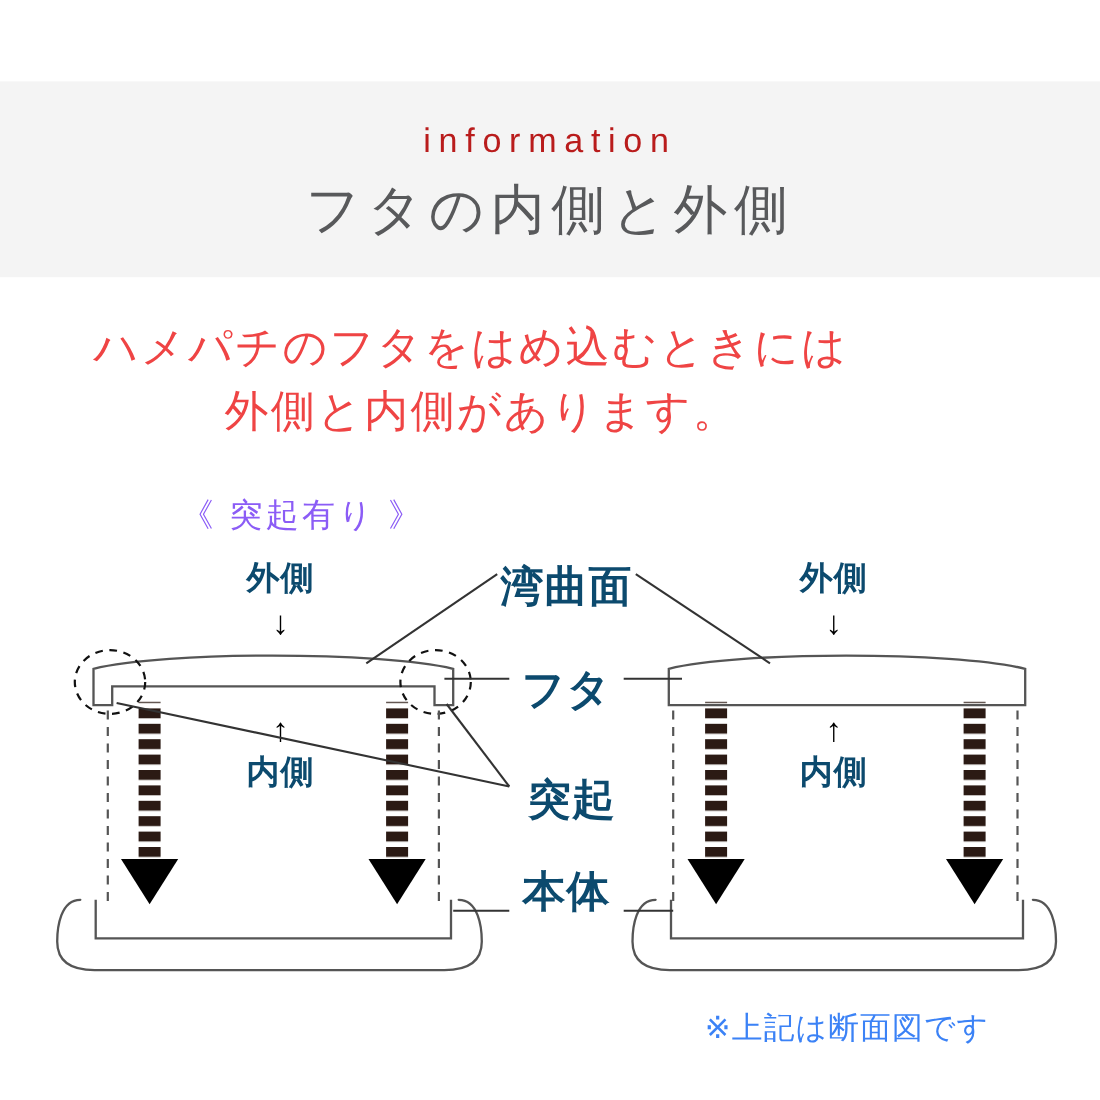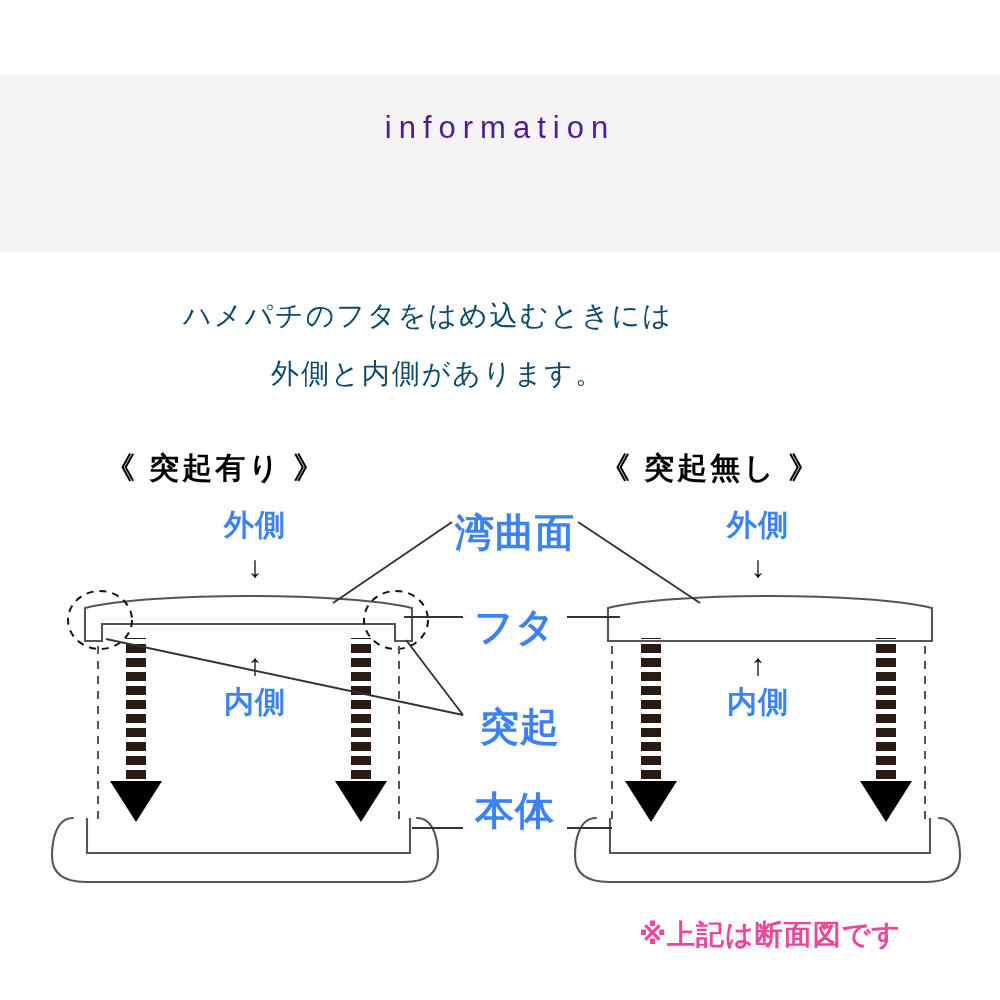--- a/index.html
+++ b/index.html
@@ -32,21 +32,21 @@
     background: #f4f4f4;
   }
   .header-eyebrow {
     position: absolute;
     left: 0;
     top: 110px;
     width: 1000px;
     text-align: center;
     font-size: 31px;
     letter-spacing: 7px;
-    color: #4c1d95;
+    color: #b91c1c;
     font-weight: 400;
     white-space: nowrap;
   }
   .header-title {
     position: absolute;
     left: 0;
     top: 158px;
     width: 1000px;
     text-align: center;
     font-size: 49px;
@@ -56,47 +56,48 @@
     white-space: nowrap;
   }
 
   
   .subtitle {
     position: absolute;
     left: 0;
     top: 287px;
     width: 856px;
     text-align: center;
-    font-size: 28px;
+    font-size: 40px;
     line-height: 58px;
     letter-spacing: 2px;
-    color: #0c4a6e;
+    color: #ef4444;
     white-space: nowrap;
   }
   .subtitle .line2 { display: block; padding-left: 20px; }
 
   
   .sec-heading {
     position: absolute;
     top: 448px;
     font-size: 30px;
     letter-spacing: 3px;
-    color: #000000;
-    font-weight: 700;
-    white-space: nowrap;
+    color: #8b5cf6;
+    font-weight: 400;
+    white-space: nowrap;
+    text-align: center;
   }
   .sec-heading.left  { left: 105px; width: 340px; }
   .sec-heading.right { left: 600px; width: 340px; }
 
   
   .dlabel {
     position: absolute;
     font-size: 30px;
     font-weight: 700;
-    color: #3b82f6;
+    color: #0c4a6e;
     letter-spacing: 1px;
     white-space: nowrap;
     text-align: center;
   }
   .dlabel.small { font-size: 39px; }
 
   .arrow-glyph {
     position: absolute;
     font-size: 30px;
     font-weight: 400;
@@ -107,22 +108,22 @@
   }
 
   
   .footnote {
     position: absolute;
     left: 600px;
     top: 916px;
     width: 340px;
     text-align: center;
     font-size: 28px;
-    font-weight: 700;
-    color: #ec4899;
+    font-weight: 400;
+    color: #3b82f6;
     letter-spacing: 1px;
     white-space: nowrap;
   }
 
   
   #artwork {
     position: absolute;
     left: 0;
     top: 0;
     width: 1000px;
@@ -130,28 +131,28 @@
     pointer-events: none;
   }
 </style>
 </head>
 <body>
 
 <div id="page">
 
   <div class="header-band"></div>
   <div class="header-eyebrow">information</div>
+  <div class="header-title">フタの内側と外側</div>
 
   <div class="subtitle">
     <span>ハメパチのフタをはめ込むときには</span>
     <span class="line2">外側と内側があります。</span>
   </div>
 
   <div class="sec-heading left">《 突起有り 》</div>
-  <div class="sec-heading right">《 突起無し 》</div>
 
   <div class="dlabel" style="left:165px; top:505px; width:180px;">外側</div>
   <div class="arrow-glyph" style="left:165px; top:552px; width:180px;">↓</div>
 
   <div class="arrow-glyph" style="left:165px; top:650px; width:180px;">↑</div>
   <div class="dlabel" style="left:165px; top:682px; width:180px;">内側</div>
 
   <div class="dlabel" style="left:668px; top:505px; width:180px;">外側</div>
   <div class="arrow-glyph" style="left:668px; top:552px; width:180px;">↓</div>
 

